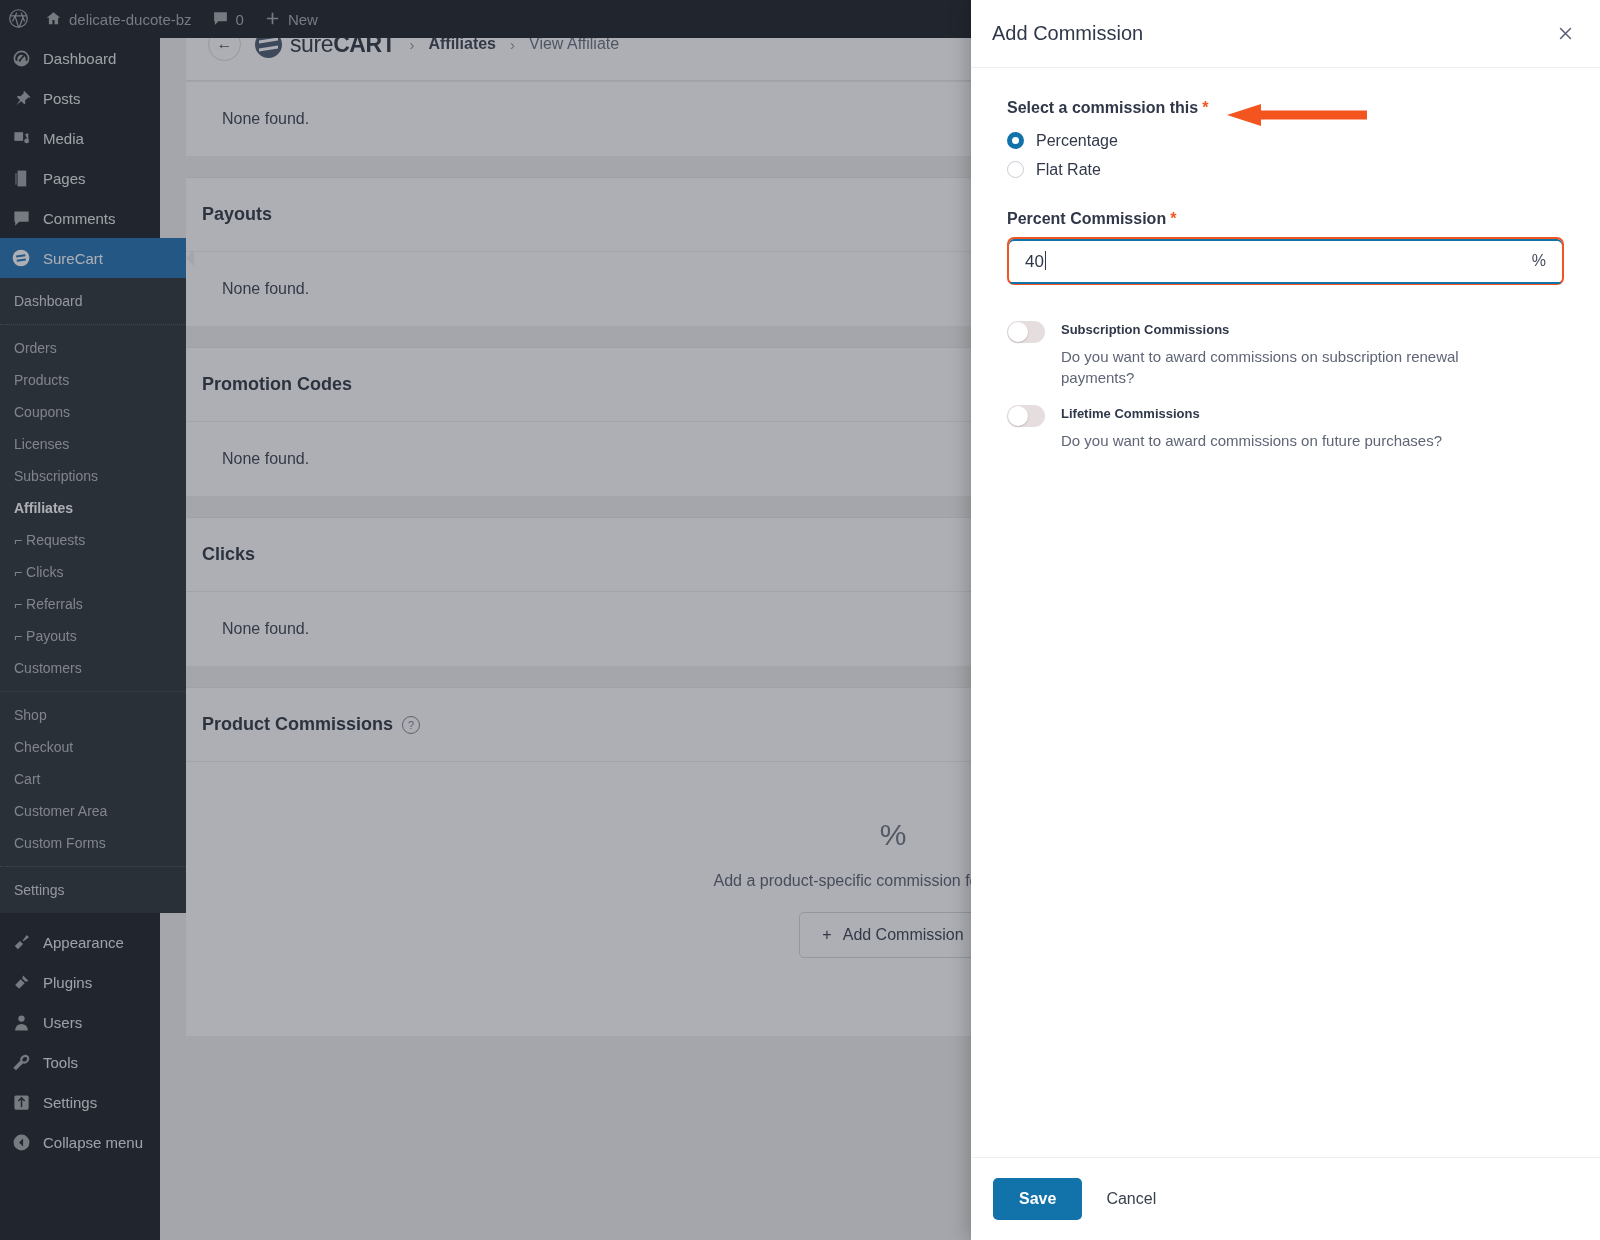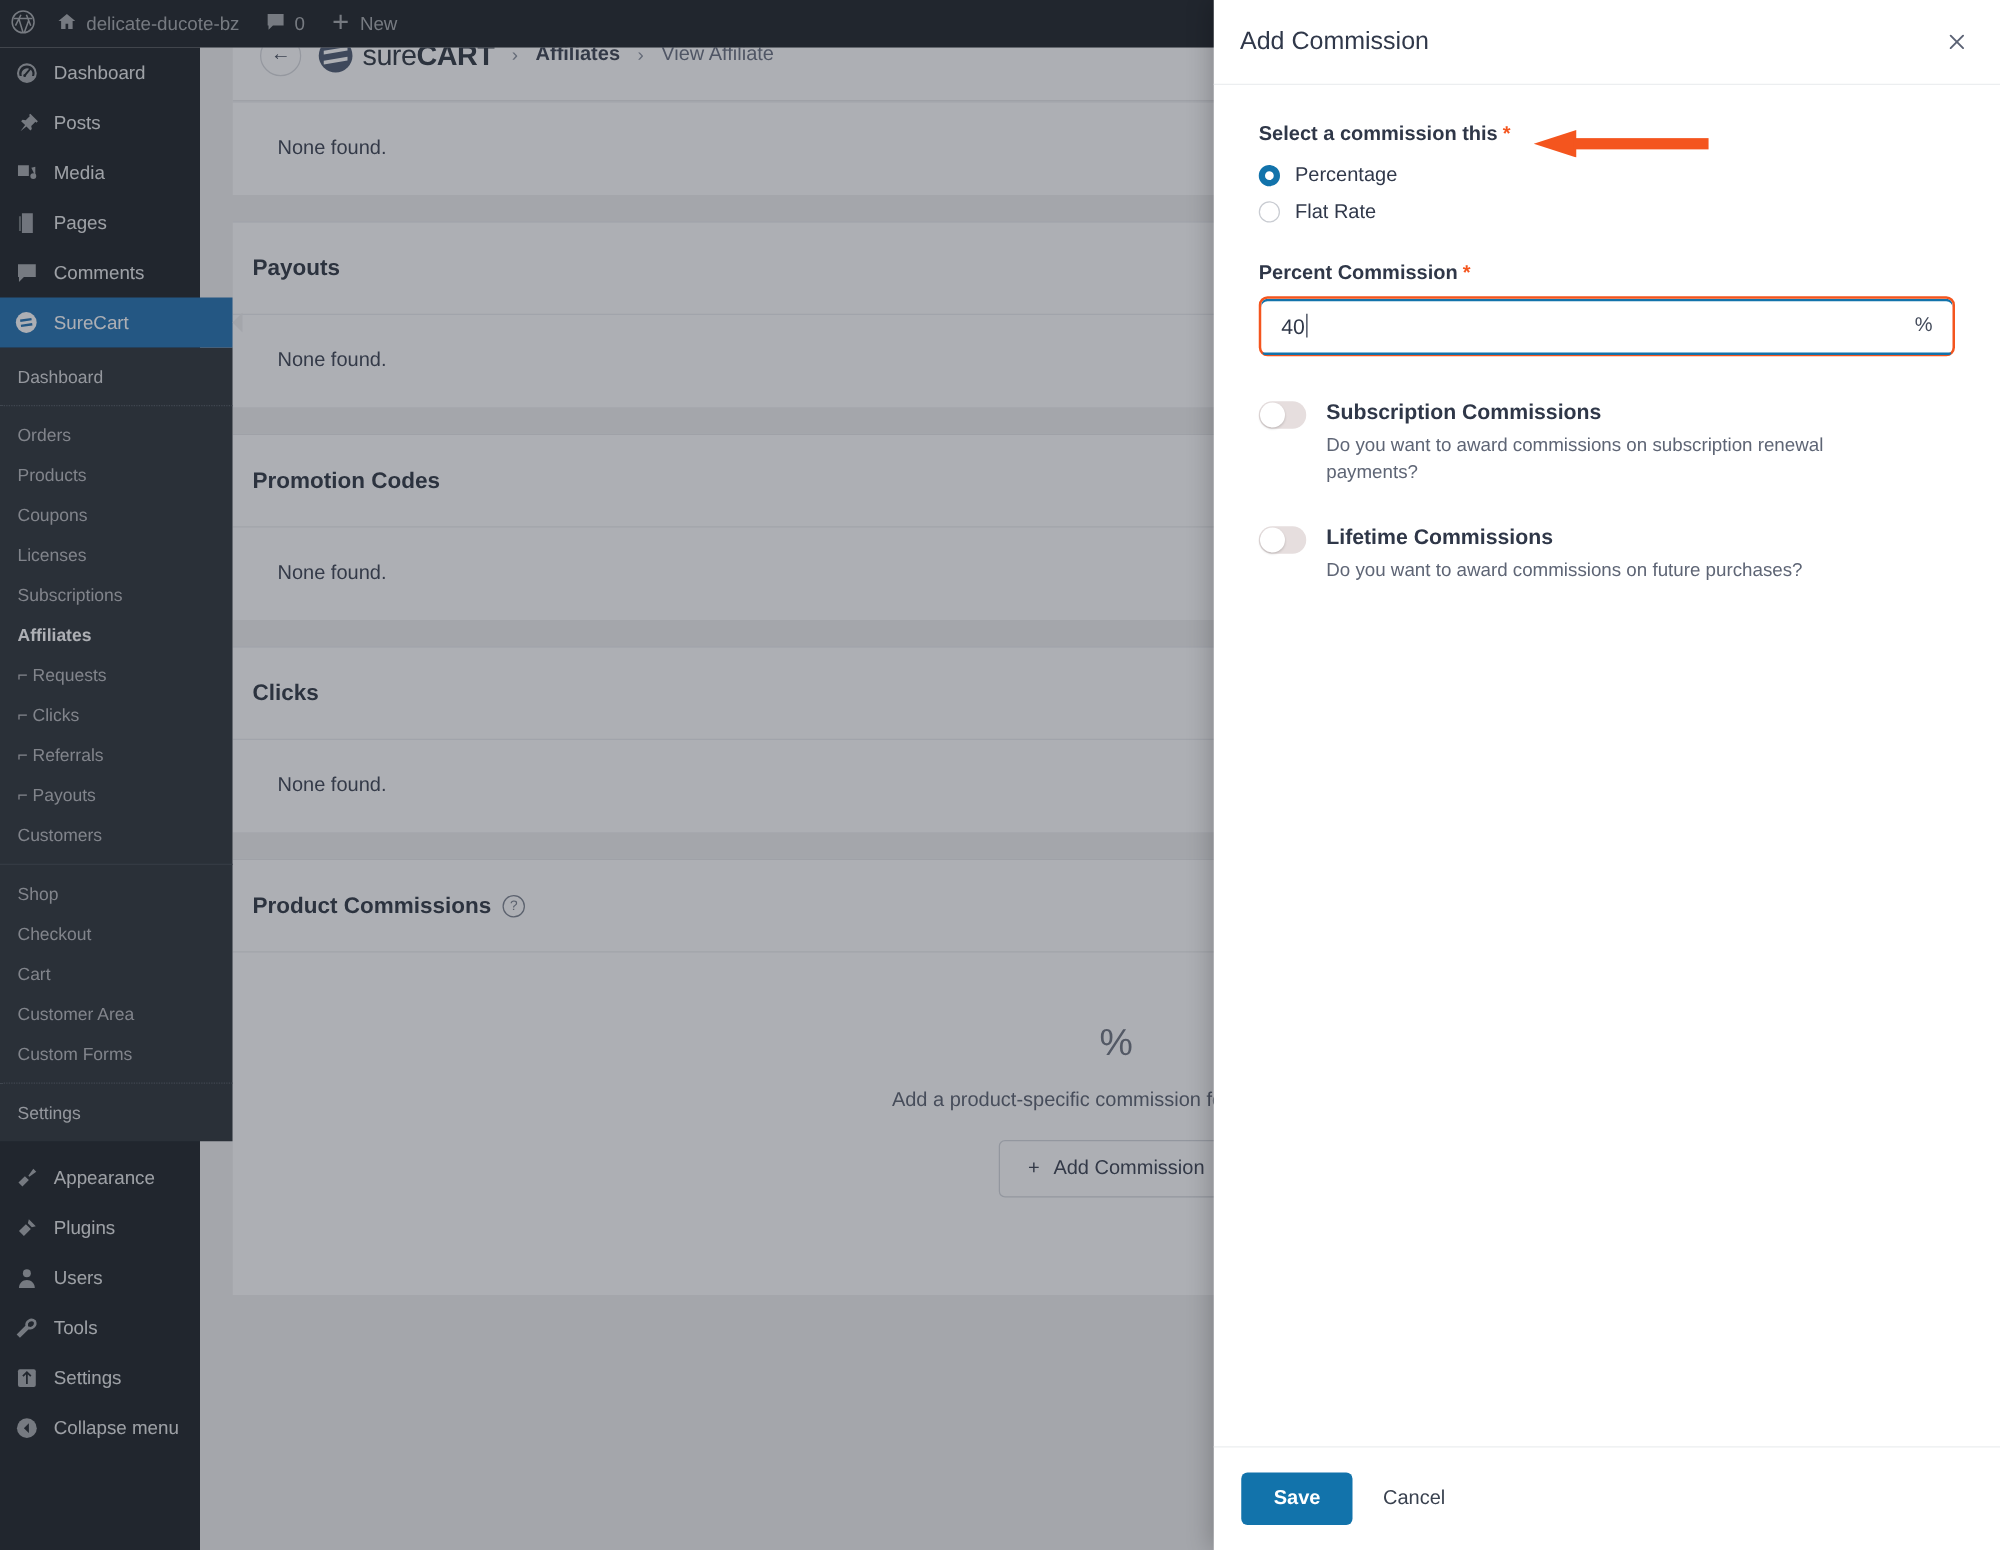--- a/index.html
+++ b/index.html
@@ -391,21 +391,21 @@
   }
   .toggle .knob {
     position: absolute;
     left: 1px; top: 1px;
     width: 20px; height: 20px;
     border-radius: 50%;
     background: #fff;
     box-shadow: 0 1px 2px rgba(0,0,0,0.18);
   }
   .toggle-title {
-    font-size: 17px;
+    font-size: 13px;
     font-weight: bold;
     color: #2f3748;
     line-height: 22px;
   }
   .toggle-desc {
     font-size: 15px;
     color: #5e6575;
     margin-top: 5px;
     max-width: 420px;
     line-height: 1.42;
@@ -732,21 +732,21 @@
       <div class="toggle-row">
         <div class="toggle">
           <div class="knob"></div>
         </div>
         <div>
           <div class="toggle-title">Subscription Commissions</div>
           <div class="toggle-desc">Do you want to award commissions on subscription renewal payments?</div>
         </div>
       </div>
 
-      <div class="toggle-row" style="margin-top:30px">
+      <div class="toggle-row" style="margin-top:14px">
         <div class="toggle">
           <div class="knob"></div>
         </div>
         <div>
           <div class="toggle-title">Lifetime Commissions</div>
           <div class="toggle-desc">Do you want to award commissions on future purchases?</div>
         </div>
       </div>
 
     </div>

